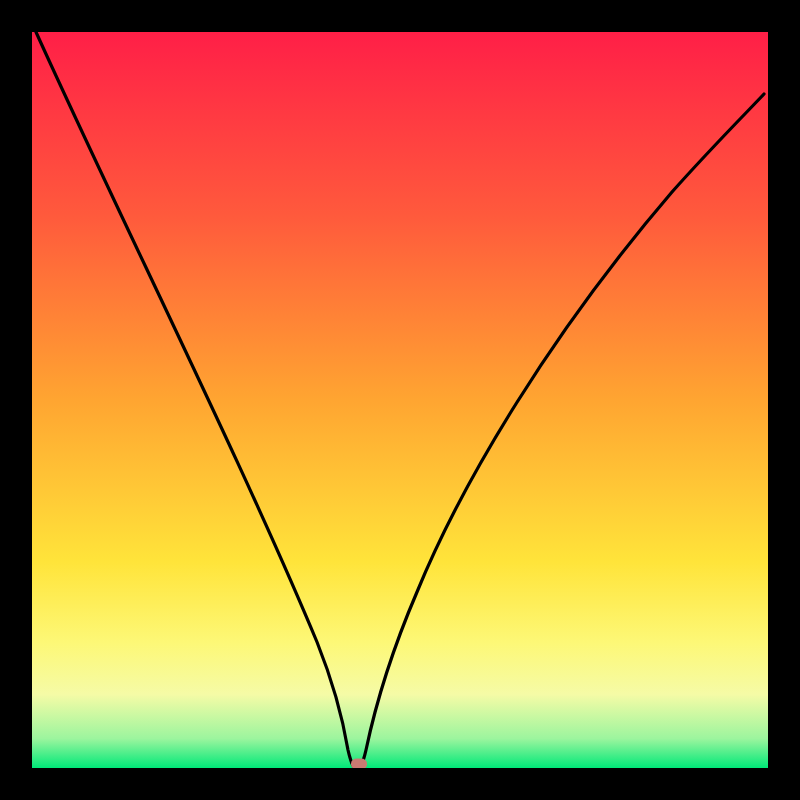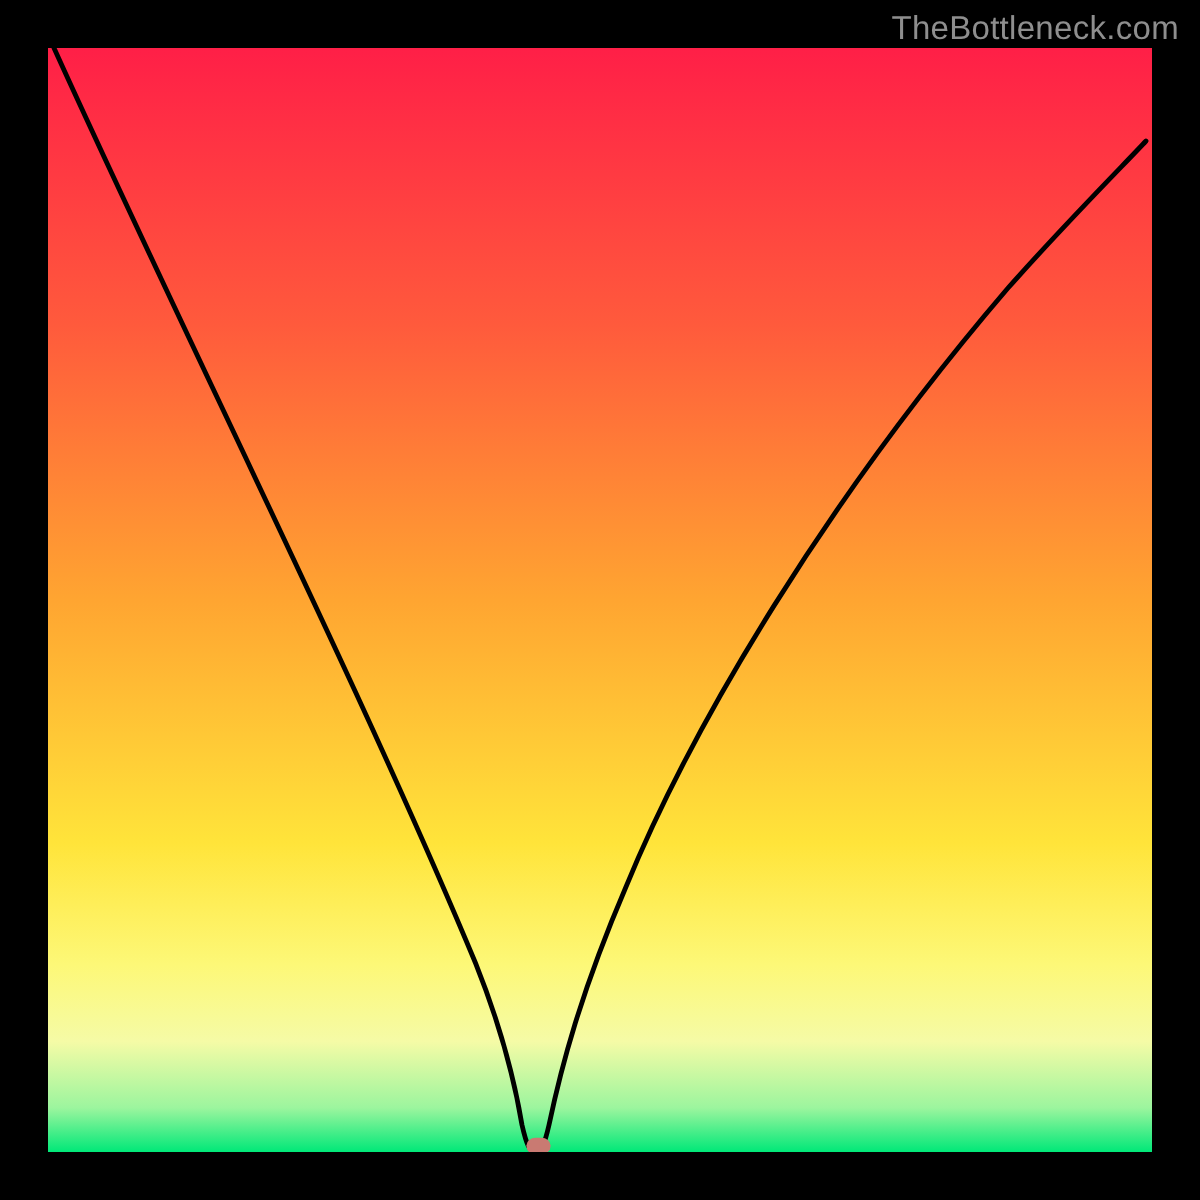--- a/index.html
+++ b/index.html
@@ -58,21 +58,20 @@
     color: #8e8e8e;
     font-size: 22px;
     font-weight: 500;
     letter-spacing: 0.2px;
   }
 </style>
 </head>
 <body>
 
 <div class="frame">
-  <div class="watermark">TheBottleneck.com</div>
 
   <div class="plot-area">
     <div class="gradient"></div>
 
     <svg class="curve" viewBox="0 0 736 736" preserveAspectRatio="none">
       <path fill="none" stroke="#000" stroke-width="3.2" stroke-linecap="round" d="M4,0 C90,190 210,430 285,610 C305,660 312,694 316,718 C319,731 321,736 325,736 C329,736 331,731 334,718 C342,680 355,630 385,560 C430,450 520,300 640,160 C680,115 720,75 732,62"></path>
     </svg>
 
     <div class="marker" style="left:327px; top:732px;"></div>
   </div>

